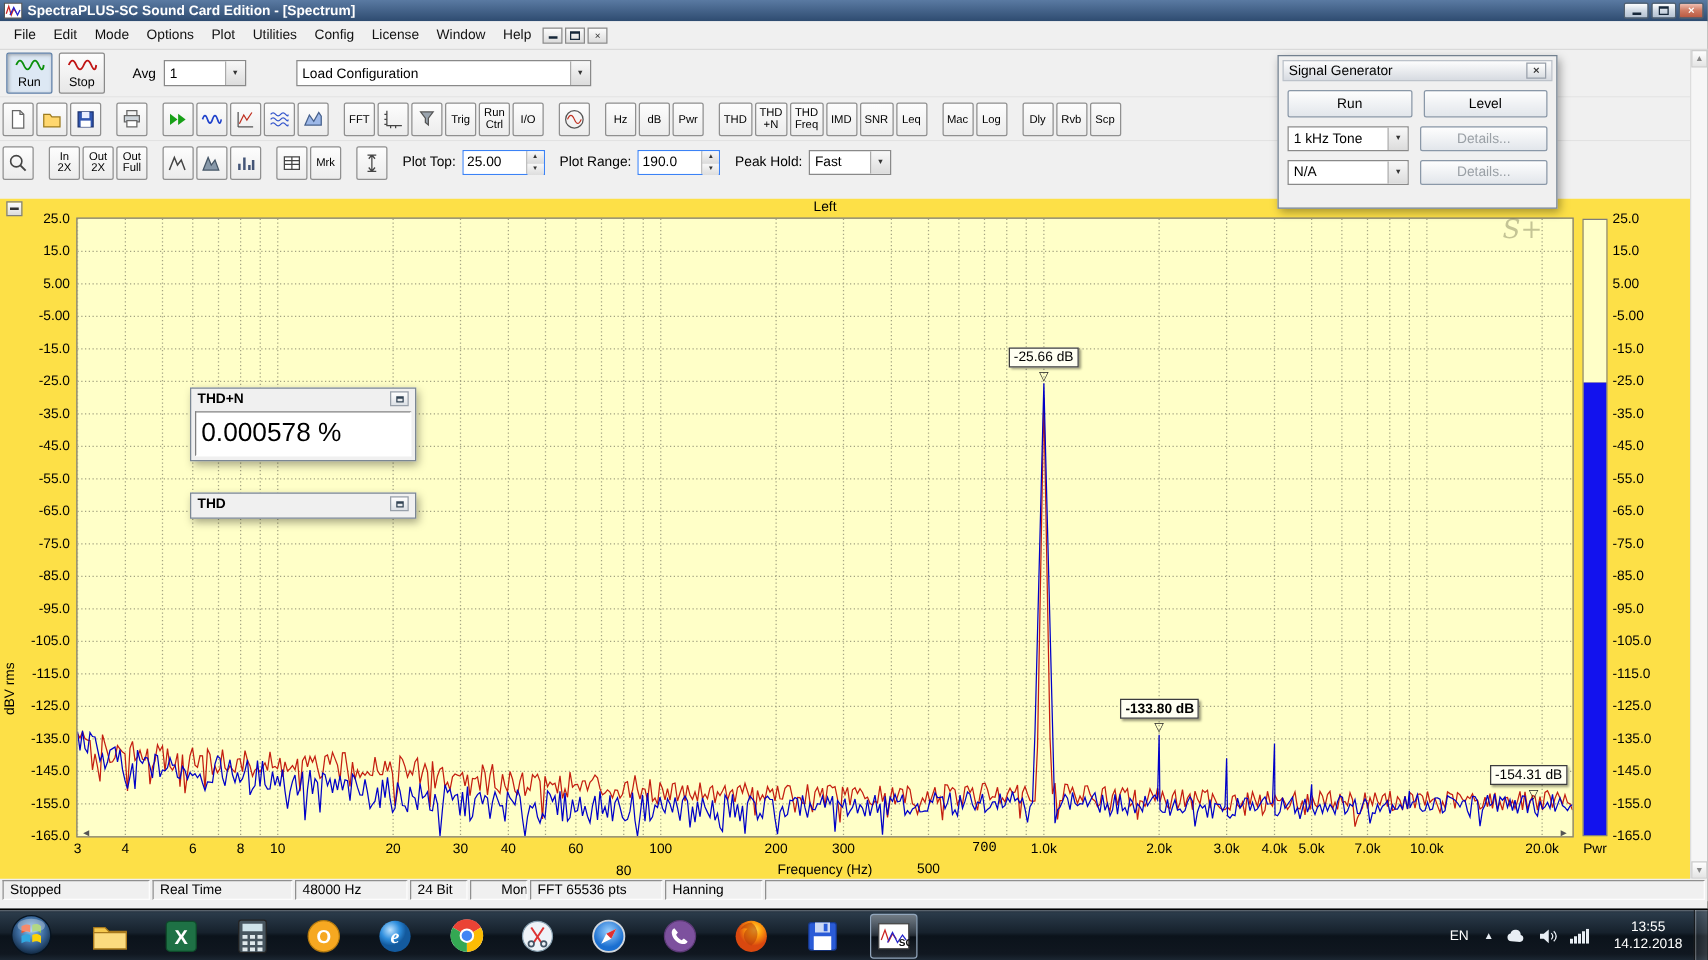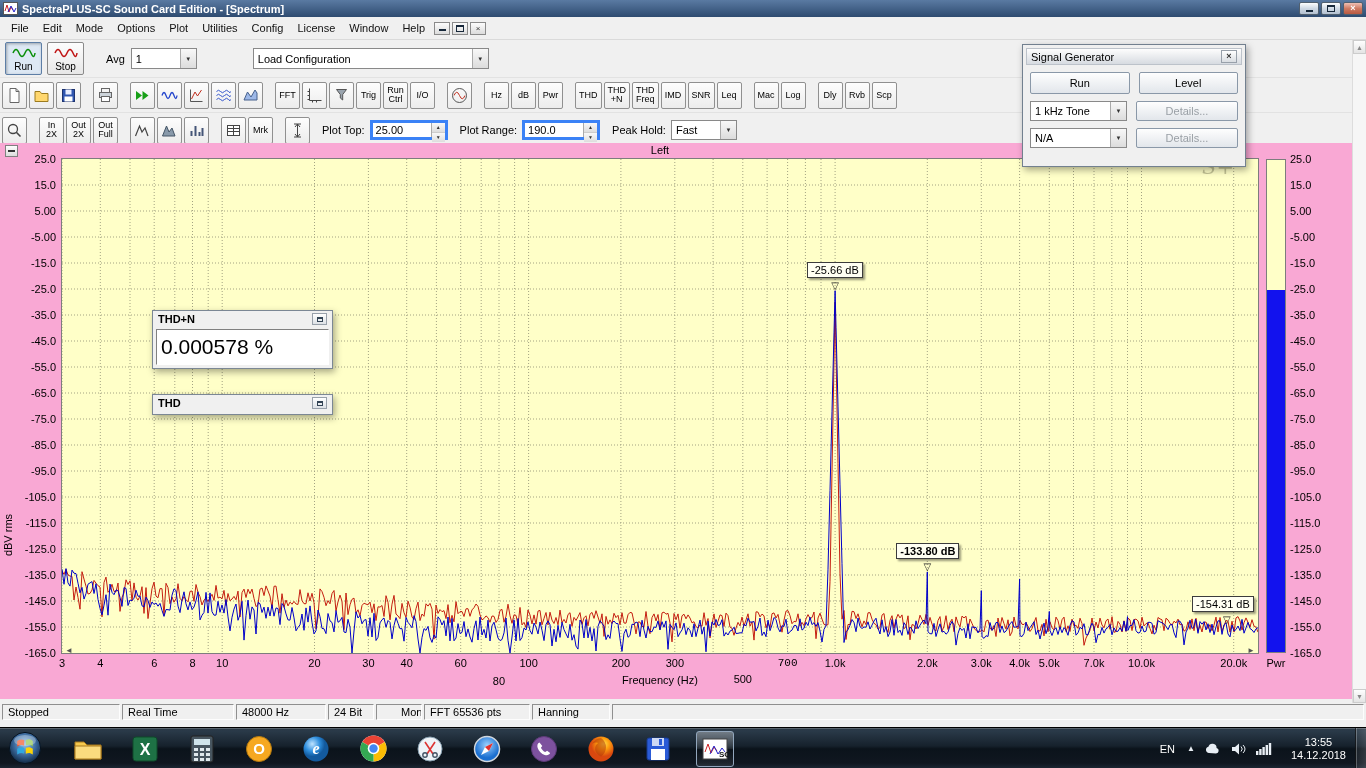--- a/index.html
+++ b/index.html
@@ -28,27 +28,27 @@
   .combo{height:21px;border:1px solid #898989;background:#fff;display:flex;align-items:center;position:relative;padding-left:4px;overflow:hidden}
   .combo-val{white-space:nowrap;padding-right:18px}
   .combo-arr{position:absolute;right:0;top:0;bottom:0;width:16px;background:linear-gradient(#f8f8f8,#dcdcdc);border-left:1px solid #aaa;font-size:6px;display:flex;align-items:center;justify-content:center;color:#333}
   
   #tb2{position:absolute;left:0;top:78px;width:1352px;height:35px;background:#f0f0f0;border-bottom:1px solid #e2e2e2;display:flex;align-items:center}
   #tb3{position:absolute;left:0;top:113px;width:1352px;height:34px;background:#f0f0f0;display:flex;align-items:center}
   .tbtn{min-width:25px;height:27px;margin-left:2px;padding:0 1px;border:1px solid #909090;border-radius:2px;background:linear-gradient(#fdfdfd,#ececec);display:flex;flex-direction:column;align-items:center;justify-content:center;cursor:default}
   .tbtn svg{display:block}
   .tlab{font-size:9px;line-height:9px;white-space:nowrap;padding:0 2px}
   .gapL{margin-left:12px}
-  .spin{width:78px;height:20px;border:3px solid #3b82f6;background:#fff;display:flex;margin-left:5px}
+  .spin{width:66px;height:20px;border:1px solid #3b82f6;background:#fff;display:flex;margin-left:5px}
   .spin input{flex:1;min-width:0;border:none;outline:none;font:11px "Liberation Sans",sans-serif;padding-left:3px}
   .spinner{width:14px;border-left:1px solid #aaa;display:flex;flex-direction:column}
   .spinner i{flex:1;font-style:normal;font-size:5px;line-height:9px;text-align:center;background:linear-gradient(#f8f8f8,#ddd);color:#333}
   .spinner i:first-child{border-bottom:1px solid #ccc}
   
-  #plotwin{position:absolute;left:0;top:143px;width:1352px;height:556px;background:#f9a8d4}
+  #plotwin{position:absolute;left:0;top:159px;width:1352px;height:556px;background:#fde047}
   #chan-label{position:absolute;left:62px;top:1px;width:1196px;text-align:center}
   #plot-min{position:absolute;left:5px;top:2px;width:13px;height:12px;border:1px solid #808080;background:linear-gradient(#fefefe,#dcdcdc);display:flex;align-items:center;justify-content:center}
   #plot-min span{width:7px;height:2px;background:#333}
   #plot-svg{position:absolute;left:62px;top:16px;width:1196px;height:494px;outline:1px solid #7d7d7d;background:#ffffc8;z-index:1}
   #overlay{position:absolute;left:62px;top:16px;width:1196px;height:494px;pointer-events:none;z-index:3}
   .anno-box{position:absolute;background:#fffff2;border:1px solid #3c3c3c;font-size:11px;line-height:14px;height:16px;padding:0 3px;white-space:nowrap;box-shadow:1.5px 1.5px 2px rgba(0,0,0,.4)}
   .anno-marker{position:absolute;width:10px;text-align:center;font-size:10px;line-height:11px;color:#222}
   .ytick{position:absolute;left:10px;width:46px;text-align:right}
   .xtick{position:absolute;top:514px;width:40px;text-align:center}
   #xlab{position:absolute;left:62px;top:531px;width:1196px;text-align:center}
@@ -143,21 +143,21 @@
       <span><svg width="24" height="13" viewBox="0 0 24 13">
             <path d="M1 7q3 -7 6 0t6 0t6 0t4 0" stroke="#c01515" fill="none" stroke-width="1.5"></path>
           </svg></span>
       <div class="biglab">Stop</div>
     </div>
     <span class="lab" style="margin-left:22px">Avg</span>
     <div class="combo" style="width:66px;margin-left:6px">
       <span class="combo-val">1</span>
       <span class="combo-arr">▼</span>
     </div>
-    <div class="combo" style="width:236px;margin-left:56px">
+    <div class="combo" style="width:236px;margin-left:40px">
       <span class="combo-val">Load Configuration</span>
       <span class="combo-arr">▼</span>
     </div>
   </div>
 
   <div id="tb2">
       <div class="tbtn">
         <span>
           <svg width="17" height="17" viewBox="0 0 17 17">
             <path d="M4 1.5h6l3 3v11H4z" fill="#fff" stroke="#666"></path>

